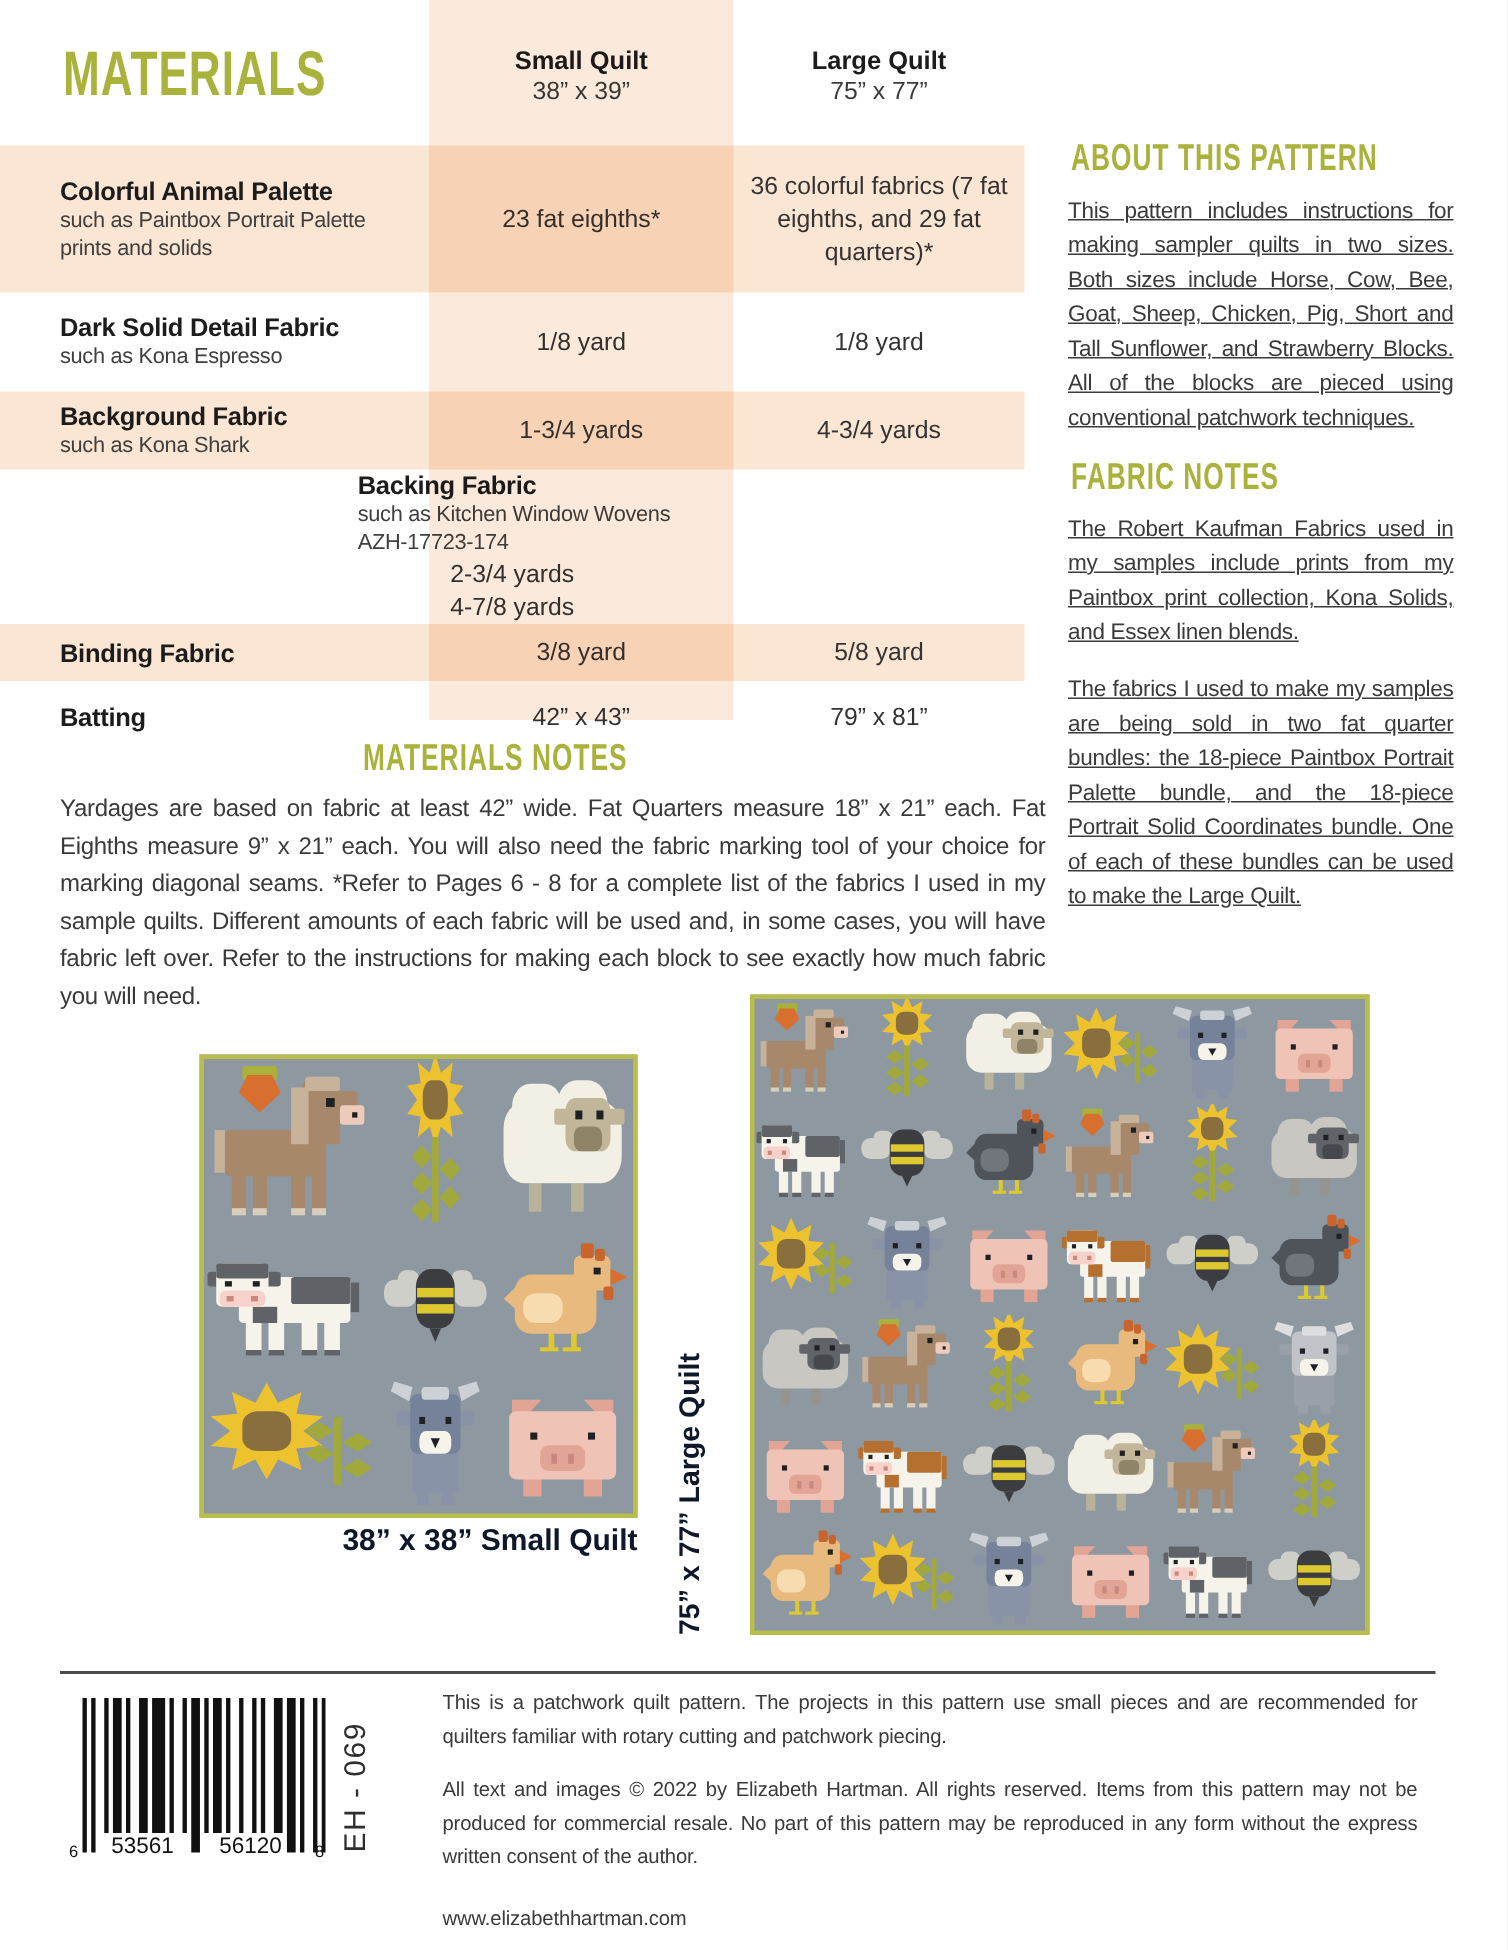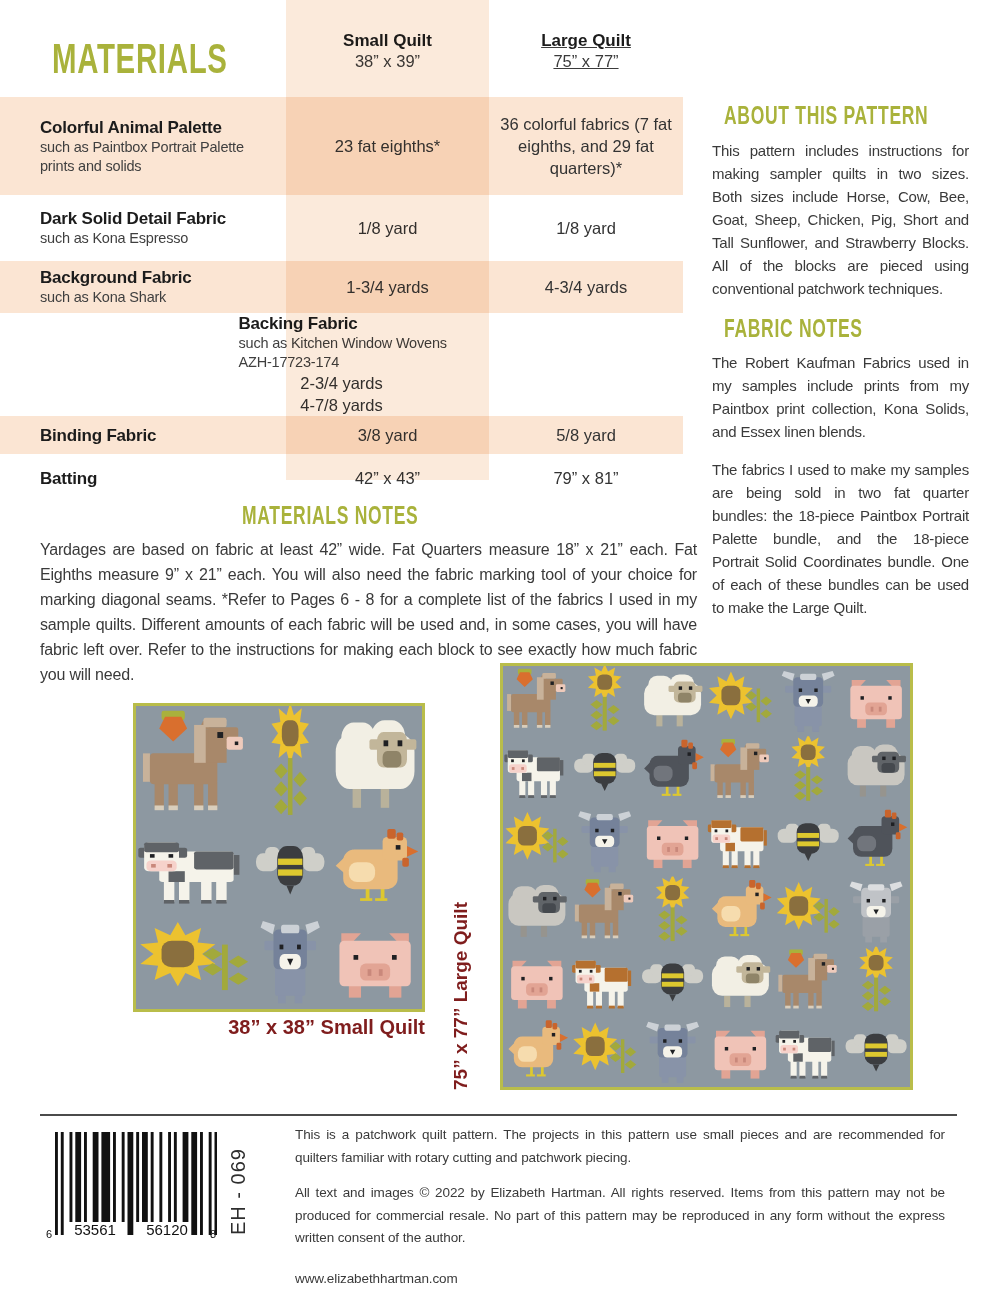--- a/index.html
+++ b/index.html
@@ -2,62 +2,62 @@
 <html><head>
 <meta charset="utf-8">
 <style>
   html,body{margin:0;padding:0;background:#e8e8e8;}
   .page{
     position:relative; width:1005px; height:1300px; margin:0 auto;
     background:#ffffff; overflow:hidden;
     font-family:"Liberation Sans", sans-serif; color:#3b3b3b;
   }
   
-  .g-head{margin:12px; color:#a9b23b; font-weight:bold; white-space:nowrap;}
+  .g-head{margin:2px; color:#a9b23b; font-weight:bold; white-space:nowrap;}
   .g-head .cond{display:inline-block; transform:scaleX(0.70); transform-origin:left center; letter-spacing:1px;}
   .h1{font-size:42px; line-height:1;}
   .h2{font-size:25px; line-height:1.1;}
   
   .col-band{position:absolute; left:286px; top:0; width:203px; height:480px;
     background:#fbeadb; mix-blend-mode:multiply; pointer-events:none; z-index:5;}
   .t-materials{position:absolute; left:40px; top:26px;}
   .th{position:absolute; top:30px; text-align:center; line-height:21px;}
   .th-small{left:286px; width:203px;}
-  .th-large{left:489px; width:194px;text-decoration:underline;}
+  .th-large{left:489px; width:194px;}
   .th-label{font-weight:bold; font-size:17px; color:#1c1c1c;}
   .th-size{font-size:16.5px; color:#3b3b3b;}
   .mtable{position:absolute; left:0; top:97px; width:683px;}
   .mrow{display:flex; align-items:center;}
   .mrow:nth-child(odd){background:#fbe5d3;}
   .mrow:nth-child(1){min-height:98px;}
   .mrow:nth-child(2){min-height:66px;}
   .mrow:nth-child(3){min-height:52px;}
   .mrow:nth-child(4){min-height:82px;flex-direction:column;}
   .mrow:nth-child(5){min-height:38px;}
   .mrow:nth-child(6){min-height:48px;}
   .cell-label{width:286px; box-sizing:border-box; padding-left:40px; padding-right:10px;}
   .flabel{font-weight:bold; font-size:17px; color:#1c1c1c; line-height:21px; letter-spacing:-0.2px;}
   .fsub{font-size:14.5px; color:#3f3f3f; line-height:19px; letter-spacing:-0.2px;}
   .fsub:empty{display:none;}
   .cell-val{width:203px; text-align:center; font-size:16.5px; color:#333; line-height:22px;}
   .cell-large{width:194px;}
   
-  .rightcol{position:absolute; left:712px; top:90px; width:257px;}
+  .rightcol{position:absolute; left:712px; top:90px; width:257px;text-decoration:underline;}
   .rightcol .h2{margin-bottom:9px;}
   .body{font-size:15px; line-height:23px; color:#3a3a3a; letter-spacing:-0.2px;
     text-align:justify; margin:0 0 15px 0;}
   .mnotes{position:absolute; left:40px; top:490px; width:657px;}
   .mnotes .h2{margin-bottom:7px;text-align:center;}
   .mnotes .body{font-size:16px; line-height:25px;}
   
   .quilt{position:absolute; border:3px solid #b9bd4a; background:#8d98a1;}
   .quilt svg{display:block;}
   .quilt-small{left:133px; top:703px; width:286px; height:303px;}
   .quilt-large{left:500px; top:663px; width:407px; height:421px;}
-  .caption{position:absolute; font-weight:bold; color:#7f1d1d; font-size:20px;}
+  .caption{position:absolute; font-weight:bold; color:#0f172a; font-size:20px;}
   .caption-small{left:133px; top:1016px; width:292px; text-align:right;}
   .caption-large{left:448px; top:663px; height:427px; width:26px;
     writing-mode:vertical-rl; transform:rotate(180deg);
     display:flex; align-items:center; justify-content:flex-start; font-size:19px;}
   
   .footer-rule{position:absolute; left:40px; top:1114px; width:917px; height:2px; background:#4b4b4b;}
   .barcode{position:absolute; left:45px; top:1132px;}
   .sku{position:absolute; left:224px; top:1134px; height:116px; width:28px;
     writing-mode:vertical-rl; transform:rotate(180deg);
     display:flex; align-items:center; justify-content:center;

